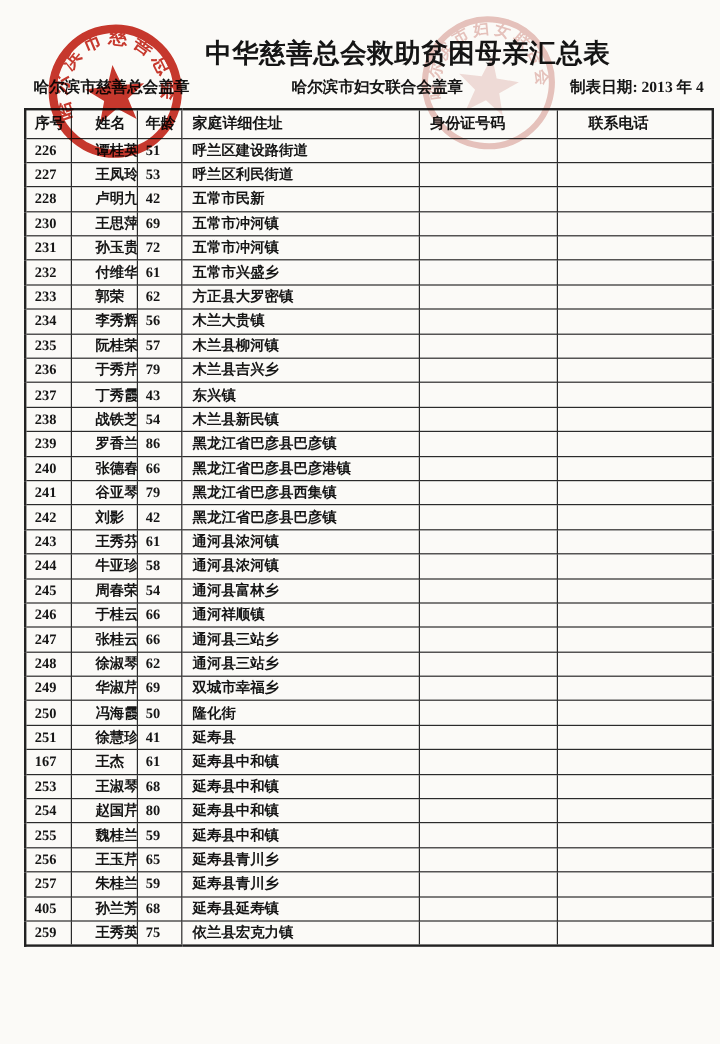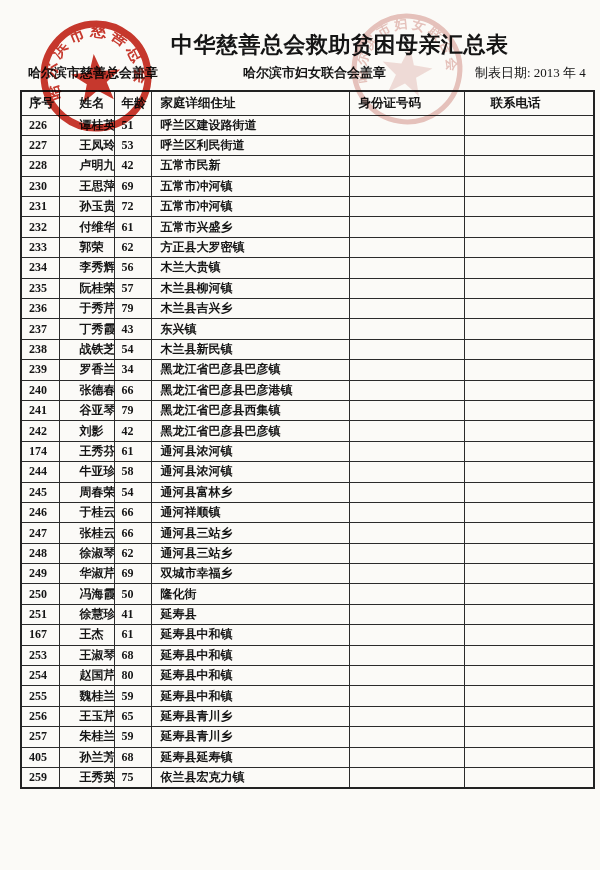--- a/index.html
+++ b/index.html
@@ -13,21 +13,21 @@
   }
   #page { position:absolute; inset:0; width:600px; height:870px; }
 
   .doc-title {
     position:absolute; left:171px; top:30px;
     font-size:22px; font-weight:bold; letter-spacing:0.5px;
     white-space:nowrap;
   }
   .sub-left  { position:absolute; left:28px;  top:64px; font-size:13px; font-weight:bold; white-space:nowrap; }
   .sub-center{ position:absolute; left:243px; top:64px; font-size:13px; font-weight:bold; white-space:nowrap; }
-  .sub-date  { position:absolute; left:475px; top:64px; font-size:13px; font-weight:normal; white-space:nowrap; }
+  .sub-date  { position:absolute; left:475px; top:64px; font-size:13px; font-weight:bold; white-space:nowrap; }
 
   table.roster {
     position:absolute; left:20px; top:90px;
     width:573px;
     border-collapse:collapse; table-layout:fixed;
     background:transparent;
   }
   table.roster th, table.roster td {
     border:1px solid #2b2b2b;
     font-size:12px;
@@ -179,21 +179,21 @@
           <td class="c0">238</td>
           <td class="c1">战铁芝</td>
           <td class="c2">54</td>
           <td class="c3">木兰县新民镇</td>
           <td class="c4"></td>
           <td class="c5"></td>
         </tr>
         <tr>
           <td class="c0">239</td>
           <td class="c1">罗香兰</td>
-          <td class="c2">34</td>
+          <td class="c2">86</td>
           <td class="c3">黑龙江省巴彦县巴彦镇</td>
           <td class="c4"></td>
           <td class="c5"></td>
         </tr>
         <tr>
           <td class="c0">240</td>
           <td class="c1">张德春</td>
           <td class="c2">66</td>
           <td class="c3">黑龙江省巴彦县巴彦港镇</td>
           <td class="c4"></td>
@@ -209,21 +209,21 @@
         </tr>
         <tr>
           <td class="c0">242</td>
           <td class="c1">刘影</td>
           <td class="c2">42</td>
           <td class="c3">黑龙江省巴彦县巴彦镇</td>
           <td class="c4"></td>
           <td class="c5"></td>
         </tr>
         <tr>
-          <td class="c0">174</td>
+          <td class="c0">243</td>
           <td class="c1">王秀芬</td>
           <td class="c2">61</td>
           <td class="c3">通河县浓河镇</td>
           <td class="c4"></td>
           <td class="c5"></td>
         </tr>
         <tr>
           <td class="c0">244</td>
           <td class="c1">牛亚珍</td>
           <td class="c2">58</td>

